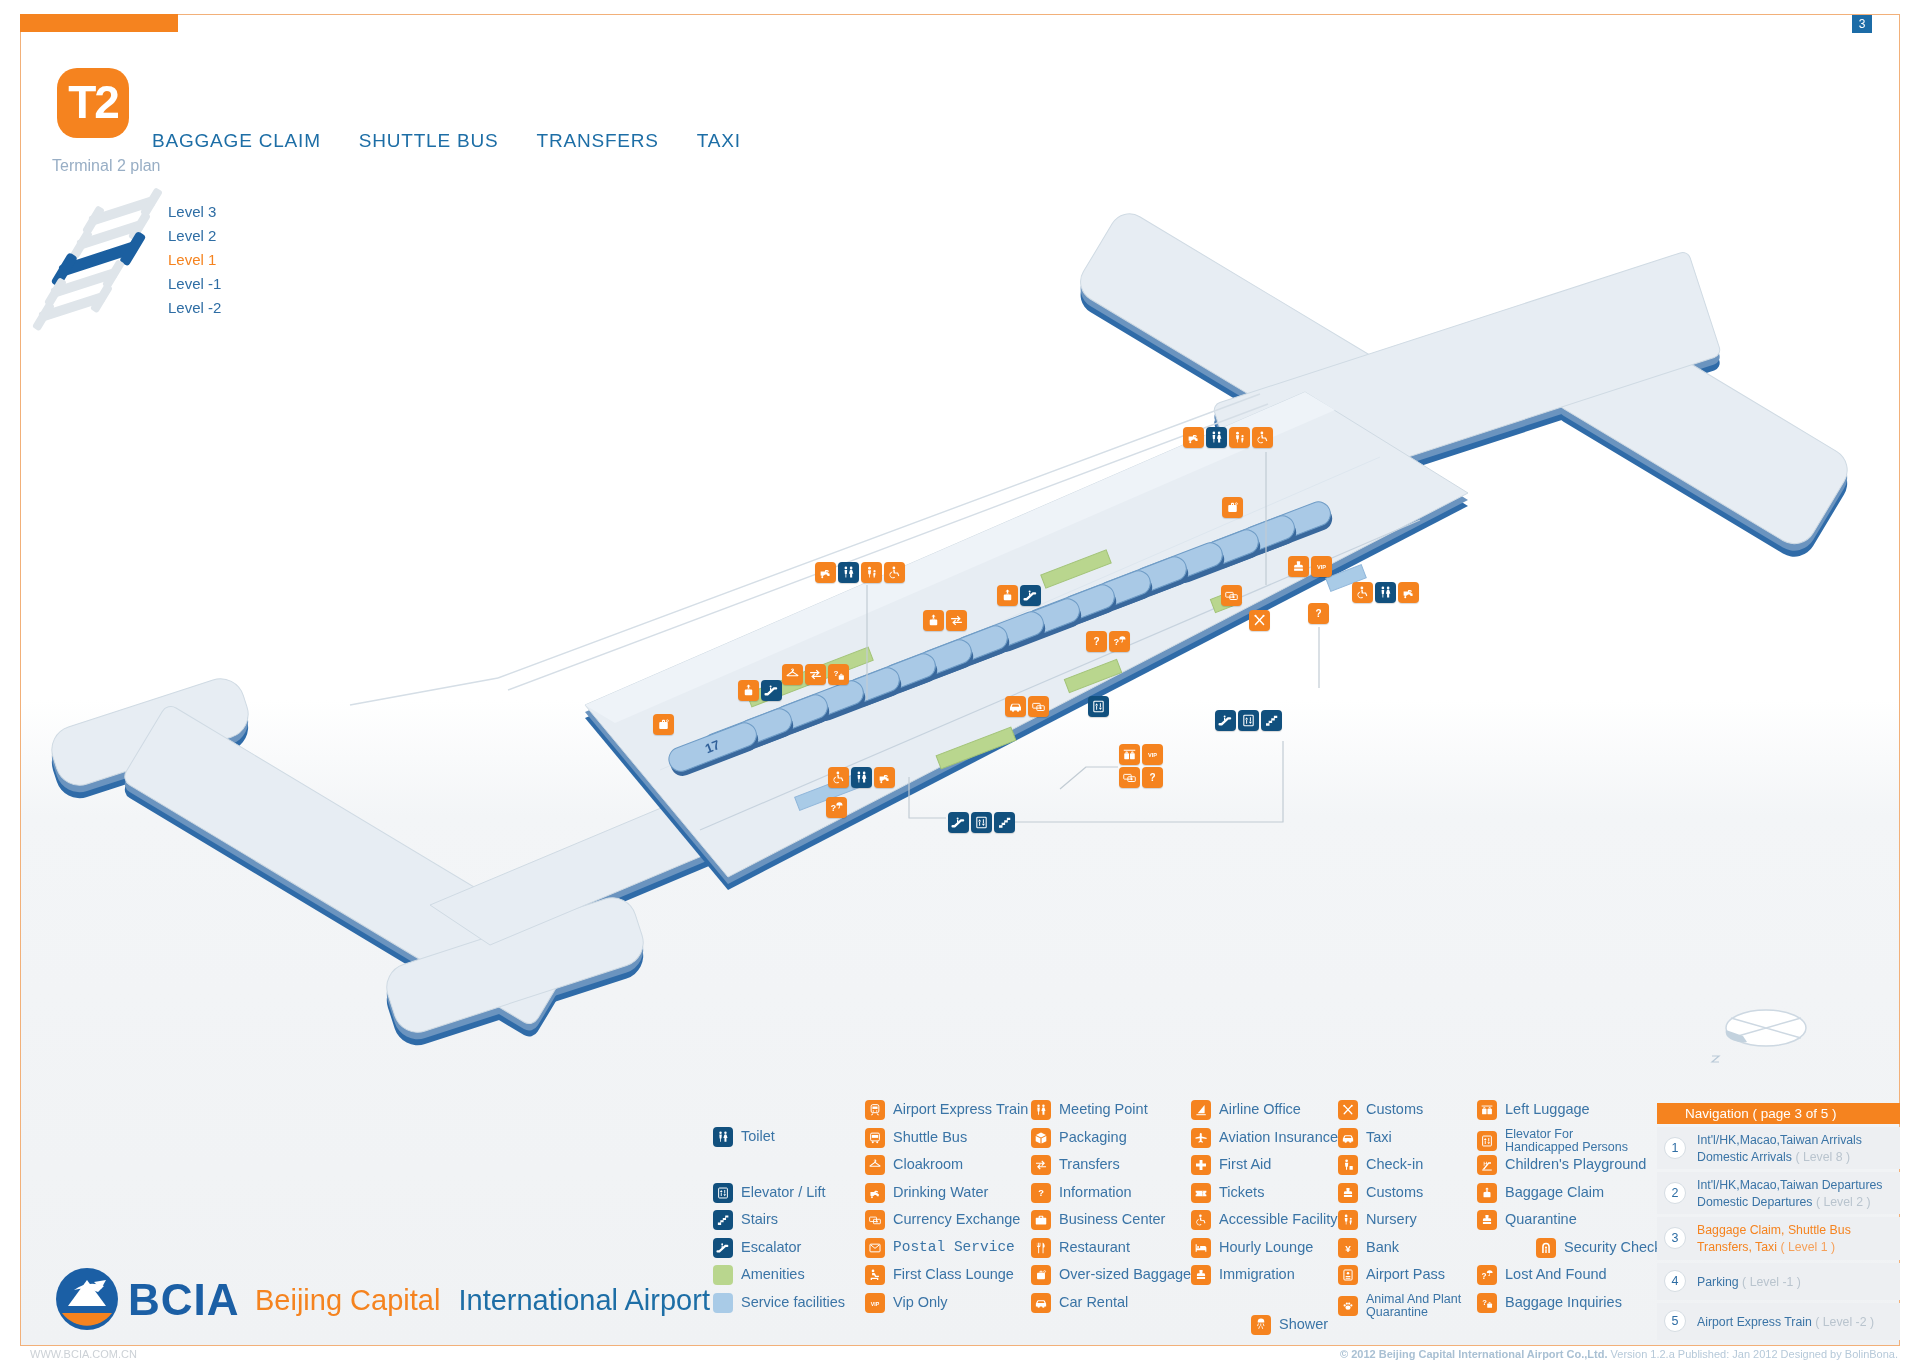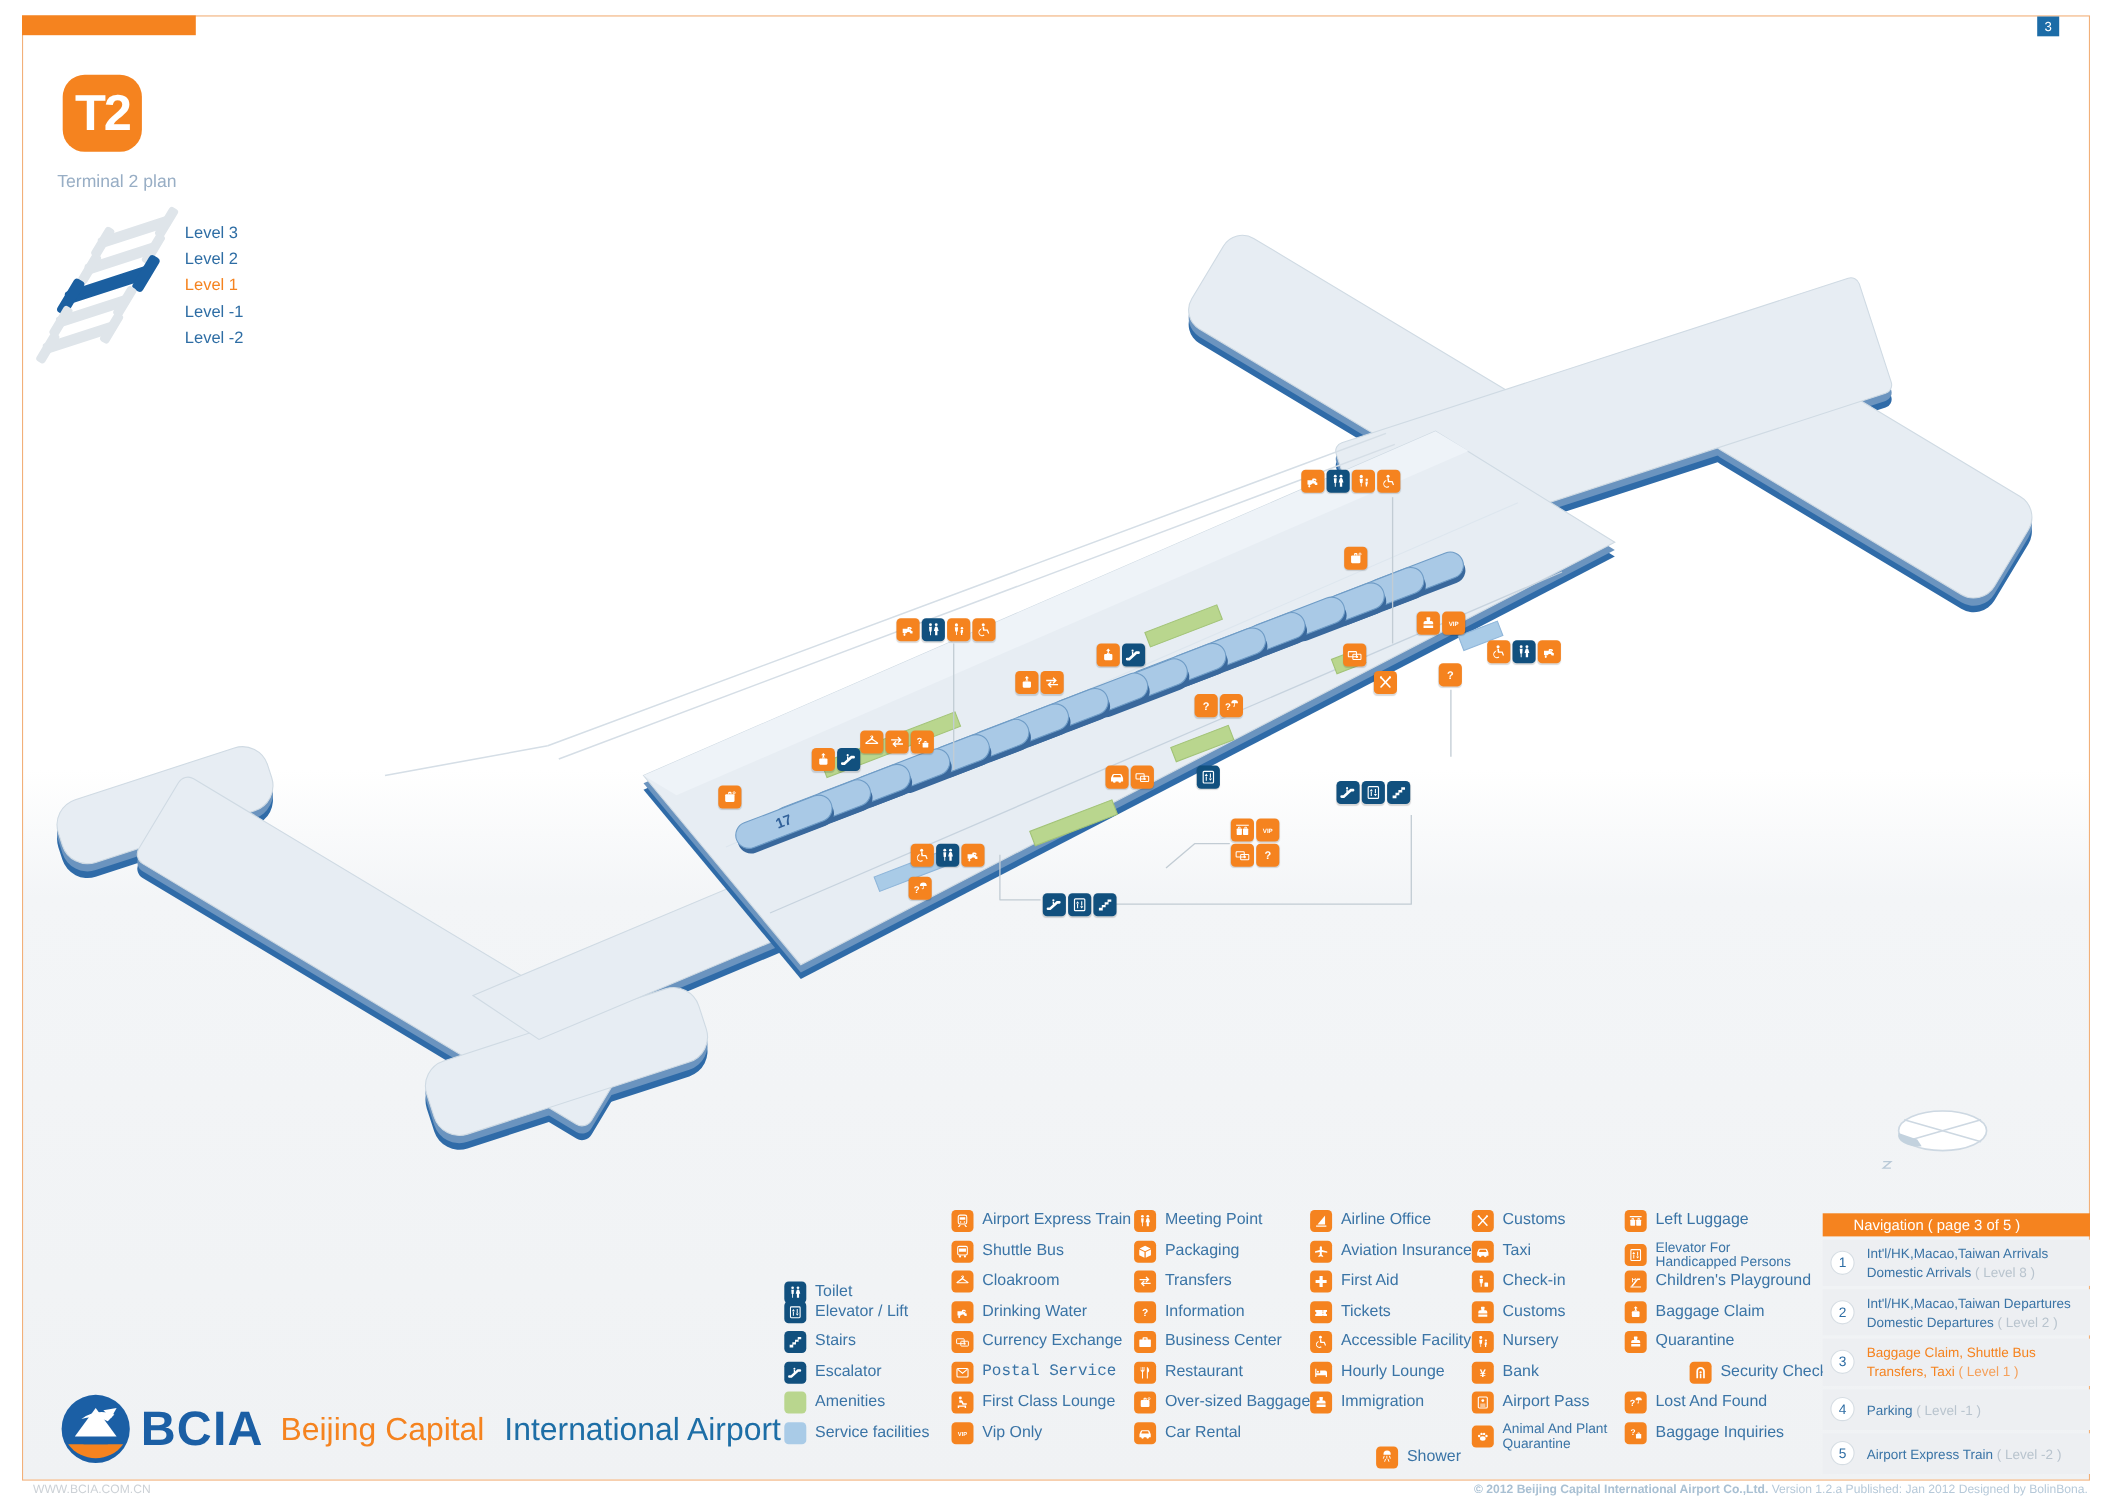--- a/index.html
+++ b/index.html
@@ -431,20 +431,21 @@
       <path d="M1726 1030 a18 10 0 0021 12 l-4 -6 z" fill="#c3d2de"></path>
       <path d="M1712 1056 l7 0 -7 6 7 0" stroke="#b9c9d7" stroke-width="1.2" fill="none"></path>
     </g>
   </svg>
 
   <div class="page-border"></div>
   <div class="top-bar"></div>
   <div class="page-badge">3</div>
 
   <div class="t2-logo">T2</div>
+  <div class="subtitle-row" id="subtitle-row"><span class="subtitle-item">BAGGAGE CLAIM</span><span class="subtitle-item">SHUTTLE BUS</span><span class="subtitle-item">TRANSFERS</span><span class="subtitle-item">TAXI</span></div>
 
   <div class="plan-title">Terminal 2 plan</div>
   <svg id="plan-thumbs" width="180" height="150" viewBox="0 0 180 150">
       <g transform="translate(92,26)" fill="#dfe5ea">
         <g transform="scale(1)">
           <rect x="-34" y="-5" width="68" height="10" rx="3" transform="rotate(-18)"></rect>
           <rect x="-4" y="-15" width="9" height="30" rx="3" transform="translate(-29,9) rotate(31)"></rect>
           <rect x="-4" y="-15" width="9" height="30" rx="3" transform="translate(29,-9) rotate(31)"></rect>
         </g>
       </g>
@@ -754,21 +755,21 @@
         </div>
         <div class="mi">
           <svg viewBox="0 0 24 24" fill="currentColor">
             <use href="#s-umbq"></use>
           </svg>
         </div>
       </div>
     </div>
 
   <section id="legend">
-      <div class="legend-item" style="left: 713px; top: 1165px;"><span class="legend-ic navy"><svg viewBox="0 0 24 24" fill="currentColor">
+      <div class="legend-item" style="left: 713px; top: 1127px;"><span class="legend-ic navy"><svg viewBox="0 0 24 24" fill="currentColor">
             <use href="#s-people"></use>
           </svg></span><span class="legend-lab">Toilet</span></div>
       <div class="legend-item" style="left: 713px; top: 1182.5px;"><span class="legend-ic navy"><svg viewBox="0 0 24 24" fill="currentColor">
             <use href="#s-elevator"></use>
           </svg></span><span class="legend-lab">Elevator / Lift</span></div>
       <div class="legend-item" style="left: 713px; top: 1210px;"><span class="legend-ic navy"><svg viewBox="0 0 24 24" fill="currentColor">
             <use href="#s-stairs"></use>
           </svg></span><span class="legend-lab">Stairs</span></div>
       <div class="legend-item" style="left: 713px; top: 1237.5px;"><span class="legend-ic navy"><svg viewBox="0 0 24 24" fill="currentColor">
             <use href="#s-escalator"></use>

